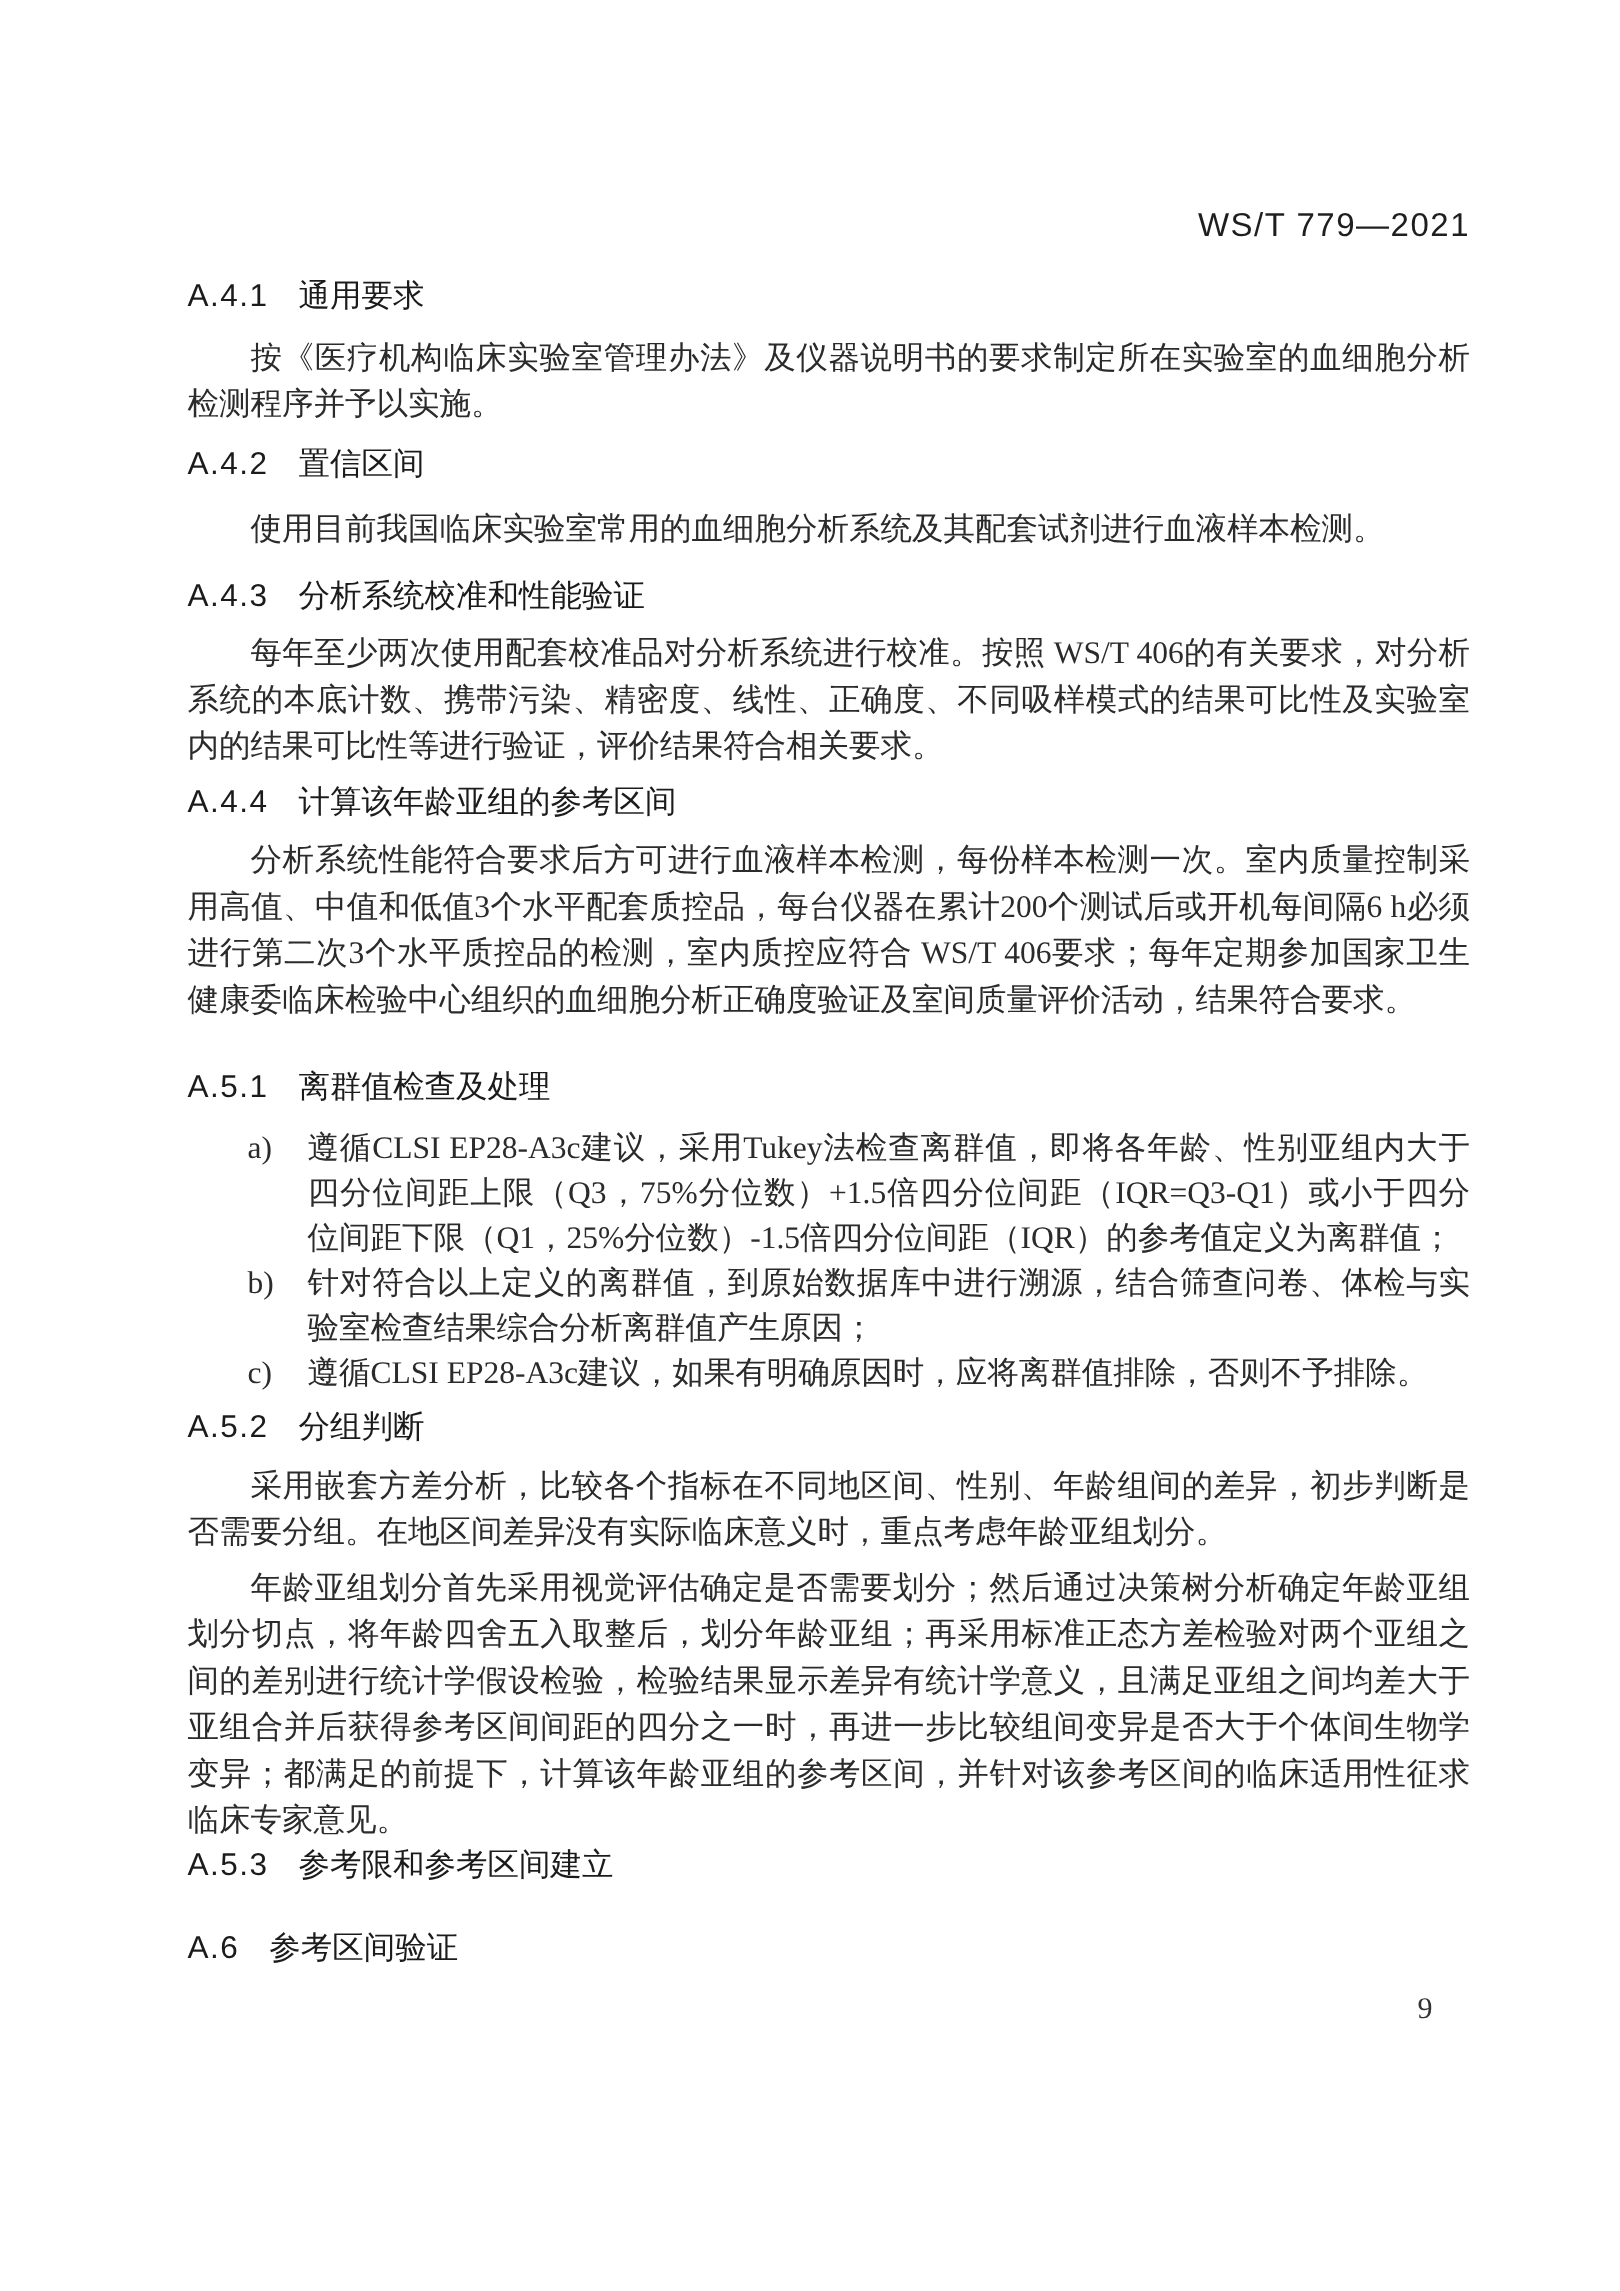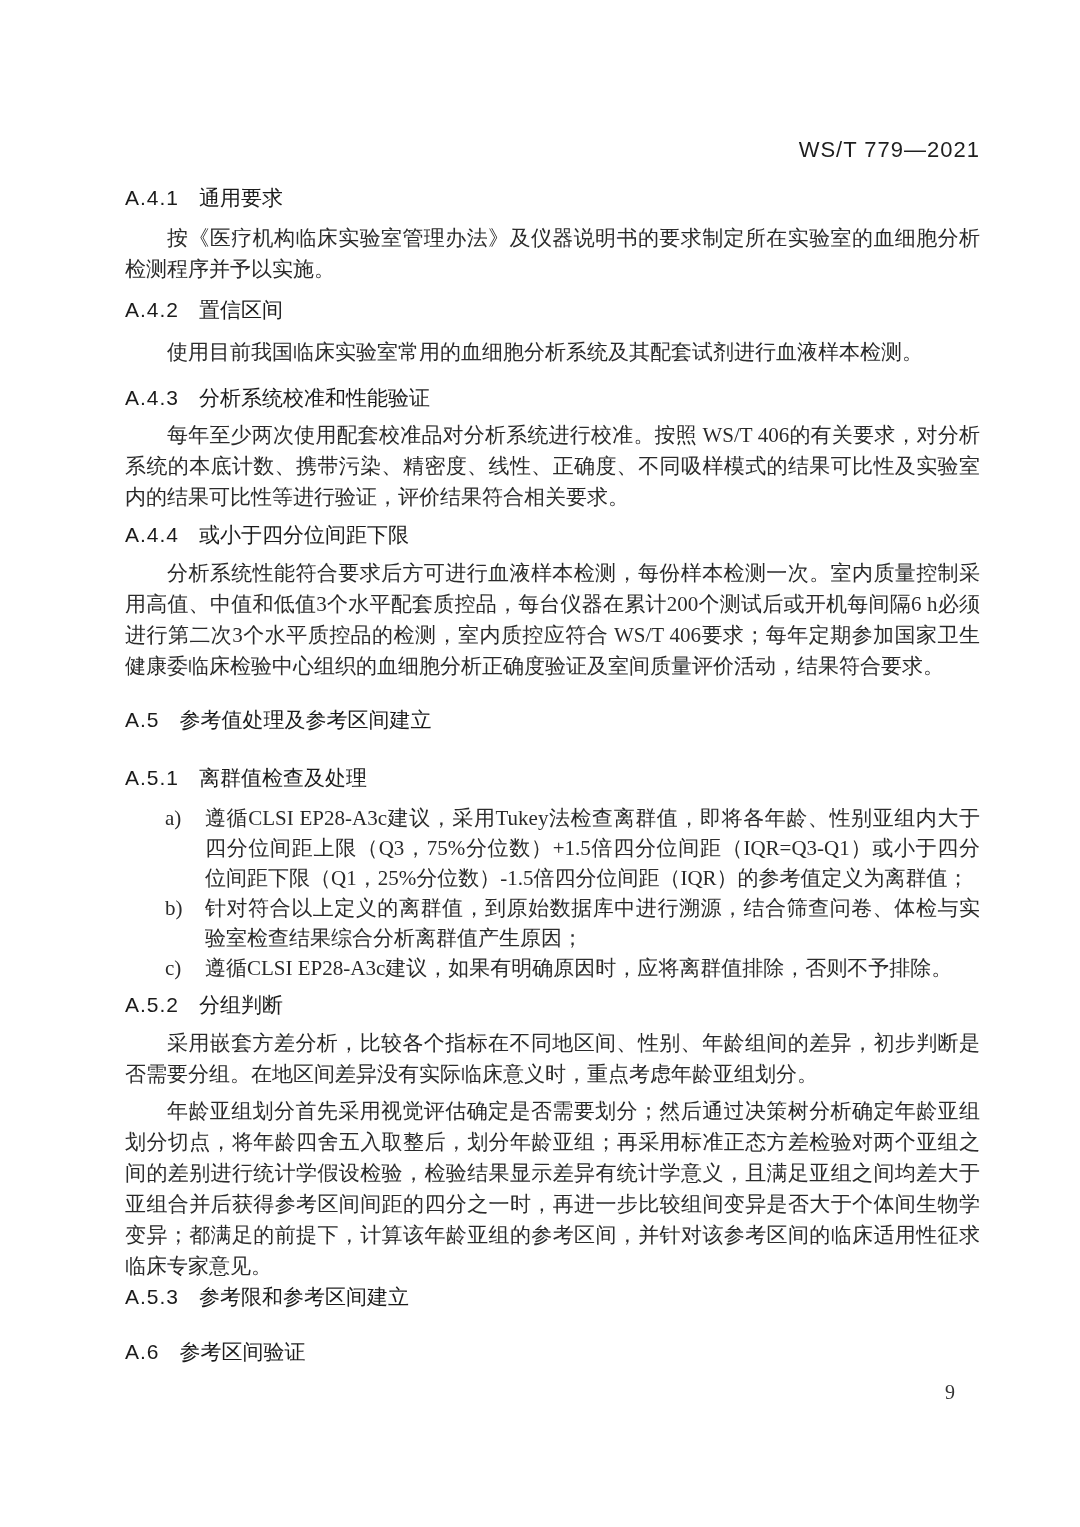--- a/index.html
+++ b/index.html
@@ -79,27 +79,24 @@
       <span class="num">A.4.2</span><span class="ttl">置信区间</span>
     </h3>
     <p class="para" style="margin-top:12px">使用目前我国临床实验室常用的血细胞分析系统及其配套试剂进行血液样本检测。</p>
 
     <h3 class="h3" style="margin-top:15px">
       <span class="num">A.4.3</span><span class="ttl">分析系统校准和性能验证</span>
     </h3>
     <p class="para" style="margin-top:7px">每年至少两次使用配套校准品对分析系统进行校准。按照 WS/T 406的有关要求，对分析系统的本底计数、携带污染、精密度、线性、正确度、不同吸样模式的结果可比性及实验室内的结果可比性等进行验证，评价结果符合相关要求。</p>
 
     <h3 class="h3" style="margin-top:7px">
-      <span class="num">A.4.4</span><span class="ttl">或小于四分位间距下限</span>
+      <span class="num">A.4.4</span><span class="ttl">计算该年龄亚组的参考区间</span>
     </h3>
     <p class="para" style="margin-top:8px">分析系统性能符合要求后方可进行血液样本检测，每份样本检测一次。室内质量控制采用高值、中值和低值3个水平配套质控品，每台仪器在累计200个测试后或开机每间隔6 h必须进行第二次3个水平质控品的检测，室内质控应符合 WS/T 406要求；每年定期参加国家卫生健康委临床检验中心组织的血细胞分析正确度验证及室间质量评价活动，结果符合要求。</p>
 
-    <h3 class="h3" style="margin-top:23px">
-      <span class="num">A.5</span><span class="ttl">参考值处理及参考区间建立</span>
-    </h3>
 
     <h3 class="h3" style="margin-top:28px">
       <span class="num">A.5.1</span><span class="ttl">离群值检查及处理</span>
     </h3>
     <div class="clist" style="margin-top:10px">
       <div class="item">
         <span class="marker">a)</span>
         <span class="text">遵循CLSI EP28-A3c建议，采用Tukey法检查离群值，即将各年龄、性别亚组内大于四分位间距上限（Q3，75%分位数）+1.5倍四分位间距（IQR=Q3-Q1）或小于四分位间距下限（Q1，25%分位数）-1.5倍四分位间距（IQR）的参考值定义为离群值；</span>
       </div>
       <div class="item">

